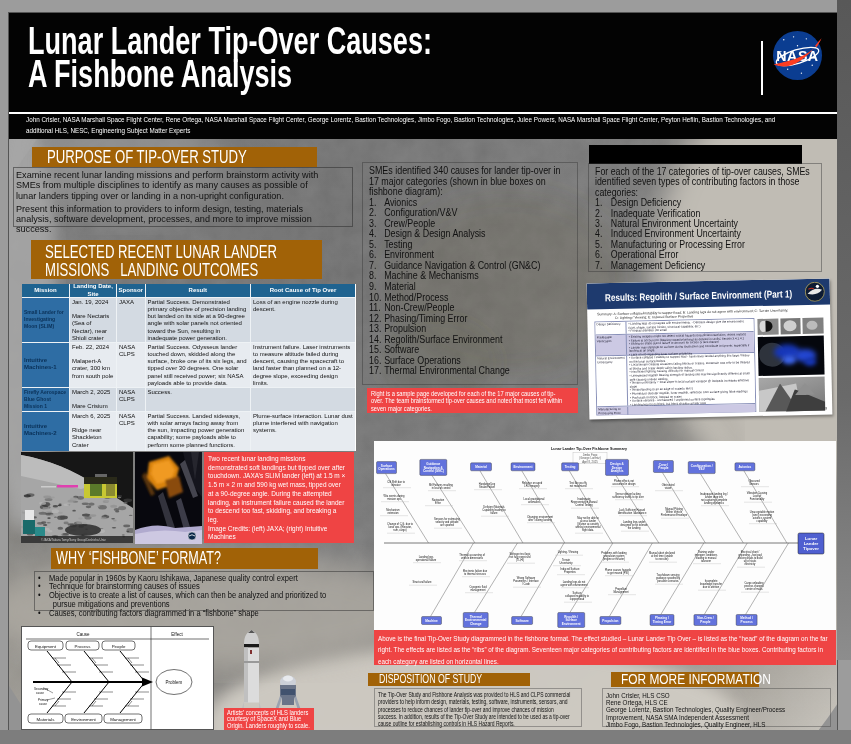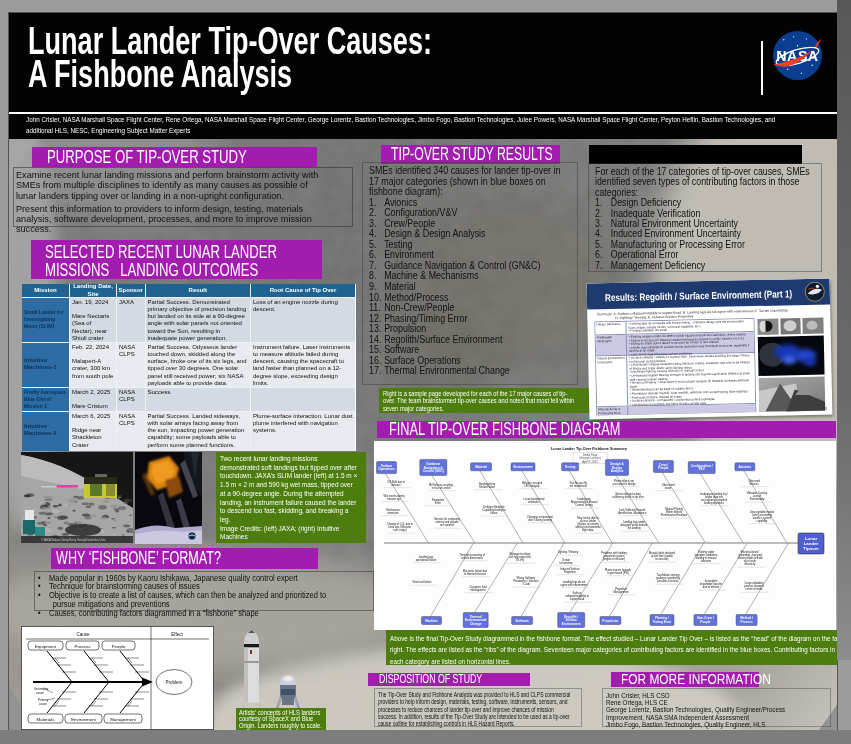--- a/index.html
+++ b/index.html
@@ -1,22 +1,22 @@
 <!DOCTYPE html>
 <html><head>
 <meta charset="utf-8">
 <style>
   html,body{margin:0;padding:0;}
   body{width:851px;height:744px;background:#9c9c9c;font-family:"Liberation Sans",sans-serif;position:relative;overflow:hidden;}
   .poster{position:absolute;left:9px;top:13px;width:828px;height:717px;background:#919191;overflow:hidden;outline:1px solid #555;}
   .abs{position:absolute;}
-  .secbar{position:absolute;background:#a21caf;color:#fff;white-space:nowrap;}
+  .secbar{position:absolute;background:#a16207;color:#fff;white-space:nowrap;}
   .cond{display:inline-block;transform:scaleX(0.73);transform-origin:0 50%;}
   .bodytxt{position:absolute;font-weight:normal;color:#111;}
-  .blkbox{position:absolute;background:#4d7c0f;color:#fff;margin-left:12px;}
+  .blkbox{position:absolute;background:#ef4444;color:#fff;}
   .mission{background:#2e6da4;color:#0a3158;font-weight:bold;}
   .cell{box-sizing:border-box;border-right:1px solid #eef2f5;border-bottom:1px solid #eef2f5;padding:1px 2px;overflow:hidden;}
 </style>
 </head>
 <body>
 <div class="poster">
 
   <svg class="abs" style="left:0;top:0" width="828" height="717" viewBox="0 0 828 717">
     <defs>
       <radialGradient id="moong" cx="0.40" cy="0.32" r="0.76">
@@ -371,21 +371,20 @@
       <rect x="52" y="59" width="14" height="6" fill="#41526e"></rect>
       <path d="M51,66 L44,86 L47,86 L53,68 Z" fill="#9aa2b0"></path>
       <path d="M67,66 L74,86 L71,86 L65,68 Z" fill="#9aa2b0"></path>
       <rect x="53" y="68" width="12" height="7" fill="#6a7488"></rect>
     </g>
   </svg>
   <div class="blkbox" style="left:215px;top:695px;width:90px;height:23px;padding:1.5px 0 0 3px;font-size:6.4px;line-height:6.9px;box-sizing:border-box;">
     <div style="transform:scaleX(0.9);transform-origin:0 0;white-space:nowrap;">Artists’ concepts of HLS landers<br>courtesy of SpaceX and Blue<br>Origin. Landers roughly to scale.</div>
   </div>
 
-  <div class="secbar" style="left:371.5px;top:131.5px;width:179px;height:19px;line-height:19px;font-size:17.5px;padding-left:10px;box-sizing:border-box;"><span class="cond" style="transform:scaleX(0.70);">TIP-OVER STUDY RESULTS</span></div>
   <div class="abs" style="left:579.5px;top:131.5px;width:213px;height:19px;background:#000;"></div>
 
   <div class="bodytxt" style="left:353px;top:149px;width:216px;height:223px;border:1px solid rgba(55,55,55,0.45);padding:3px 0 0 6px;font-size:10px;line-height:10.55px;box-sizing:border-box;">
     <div style="transform:scaleX(0.89);transform-origin:0 0;white-space:nowrap;">SMEs identified 340 causes for lander tip-over in<br>17 major categories (shown in blue boxes on<br>fishbone diagram):</div>
     <div style="transform:scaleX(0.89);transform-origin:0 0;width:112%;">
     <div style="display:flex;">
           <span style="width:17px;flex:none;">1.</span>
           <span>Avionics</span>
         </div>
     <div style="display:flex;">
@@ -541,21 +540,20 @@
     </div>
     <div class="abs" style="left:170px;top:98px;width:66px;height:34px;background:linear-gradient(160deg,#a8a8a8,#787878);overflow:hidden;">
       <div style="position:absolute;left:-6px;top:10px;width:46px;height:26px;background:#c8c8c8;transform:rotate(-10deg);"></div>
       <div style="position:absolute;left:6px;top:6px;width:34px;height:28px;background:#585858;clip-path:polygon(45% 0,100% 100%,0 100%);"></div>
       <div style="position:absolute;left:26px;top:12px;width:40px;height:24px;background:#3e3e3e;clip-path:polygon(25% 0,100% 55%,100% 100%,0 100%);"></div>
       <div style="position:absolute;left:36px;top:6px;width:20px;height:12px;background:#909090;clip-path:polygon(0 100%,50% 0,100% 100%);"></div>
     </div>
     <div class="abs" style="left:234px;top:128px;font-size:3.5px;color:#333;">29</div>
   </div>
 
-  <div class="secbar" style="left:368px;top:408px;width:459px;height:17px;line-height:17px;font-size:17.5px;padding-left:12px;box-sizing:border-box;"><span class="cond">FINAL TIP-OVER FISHBONE DIAGRAM</span></div>
   <svg class="abs" style="left:365px;top:428px;background:#fdfdfd;" width="462" height="189" viewBox="0 0 462 189">
     <text x="215" y="9" font-size="3.8" font-weight="bold" fill="#111" text-anchor="middle" font-family="Liberation Sans" textLength="76" lengthAdjust="spacingAndGlyphs">Lunar Lander Tip-Over Fishbone Summary</text>
     <rect x="199" y="11.5" width="34" height="11" fill="none" stroke="#bbb" stroke-width="0.4"></rect>
     <text x="216" y="15" font-size="2.8" fill="#555" text-anchor="middle" font-family="Liberation Sans">Jimbo Fogo</text>
     <text x="216" y="18.3" font-size="2.8" fill="#555" text-anchor="middle" font-family="Liberation Sans">(George Lorentz)</text>
     <text x="216" y="21.6" font-size="2.8" fill="#555" text-anchor="middle" font-family="Liberation Sans">April 8, 2025</text>
     <line x1="10" y1="102" x2="425" y2="102" stroke="#555" stroke-width="0.8"></line>
     <rect x="424" y="92" width="26" height="21" rx="1.5" fill="#4f5fd0" stroke="#222" stroke-width="0.5"></rect>
     <text x="437" y="98.5" font-size="4.4" font-weight="bold" fill="#fff" text-anchor="middle" font-family="Liberation Sans">Lunar</text>
     <text x="437" y="103.5" font-size="4.4" font-weight="bold" fill="#fff" text-anchor="middle" font-family="Liberation Sans">Lander</text>

